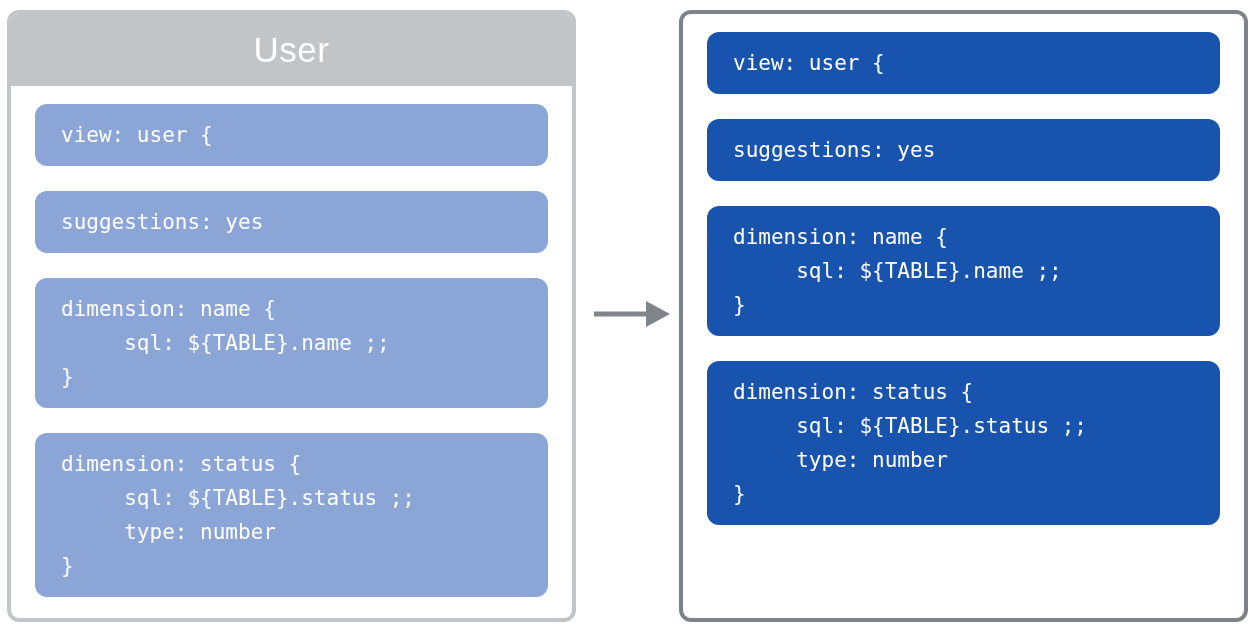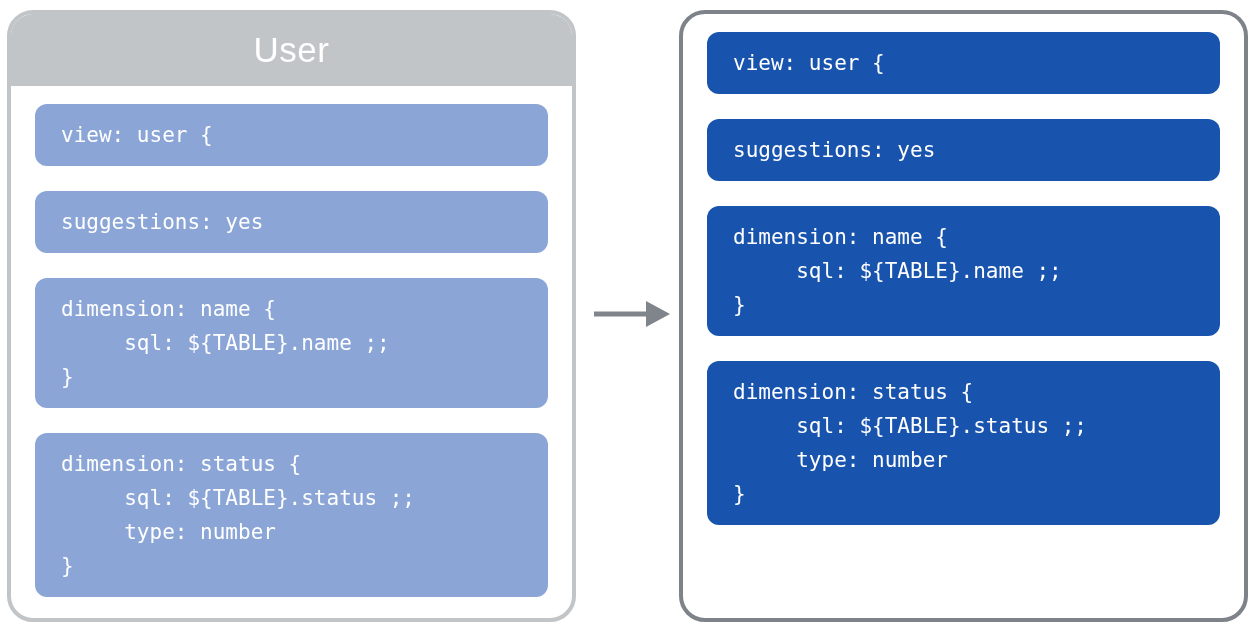--- a/index.html
+++ b/index.html
@@ -17,21 +17,21 @@
     width: 1257px;
     height: 635px;
     background: #ffffff;
   }
   .panel {
     position: absolute;
     top: 10px;
     height: 612px;
     width: 569px;
     background: #ffffff;
-    border-radius: 26px;
+    border-radius: 12px;
     border: 4px solid;
     overflow: hidden;
   }
   .panel--left  { left: 7px;   border-color: #c1c5c8; }
   .panel--right { left: 679px; border-color: #7e838a; }
 
   .panel-header {
     height: 72px;
     display: flex;
     align-items: center;

